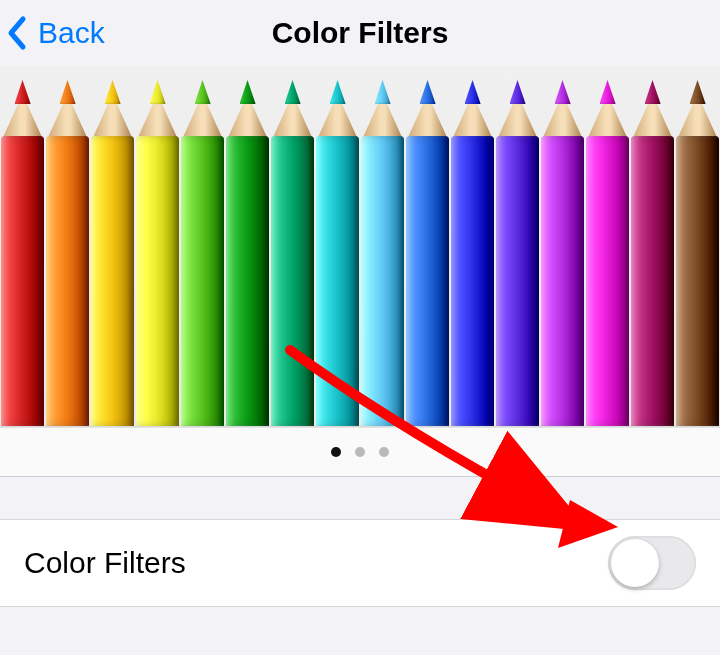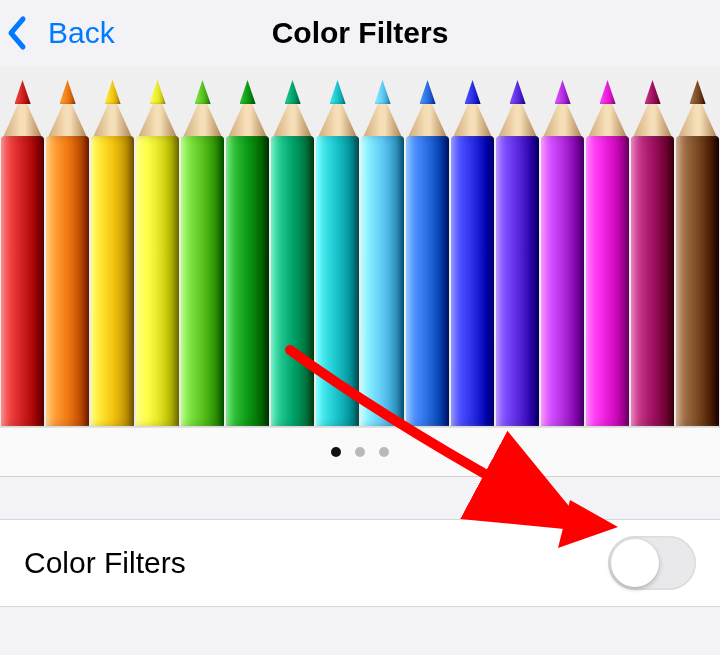--- a/index.html
+++ b/index.html
@@ -20,21 +20,21 @@
     align-items: center;
     background: #f2f2f7;
   }
   .back-button {
     position: absolute;
     left: 6px;
     top: 0;
     bottom: 0;
     display: flex;
     align-items: center;
-    gap: 20px;
+    gap: 10px;
     color: #007aff;
     font-size: 30px;
     font-weight: 400;
     cursor: pointer;
   }
   .back-button svg { display: block; }
   .navbar-title {
     margin: 0 auto;
     font-size: 30px;
     font-weight: 600;

